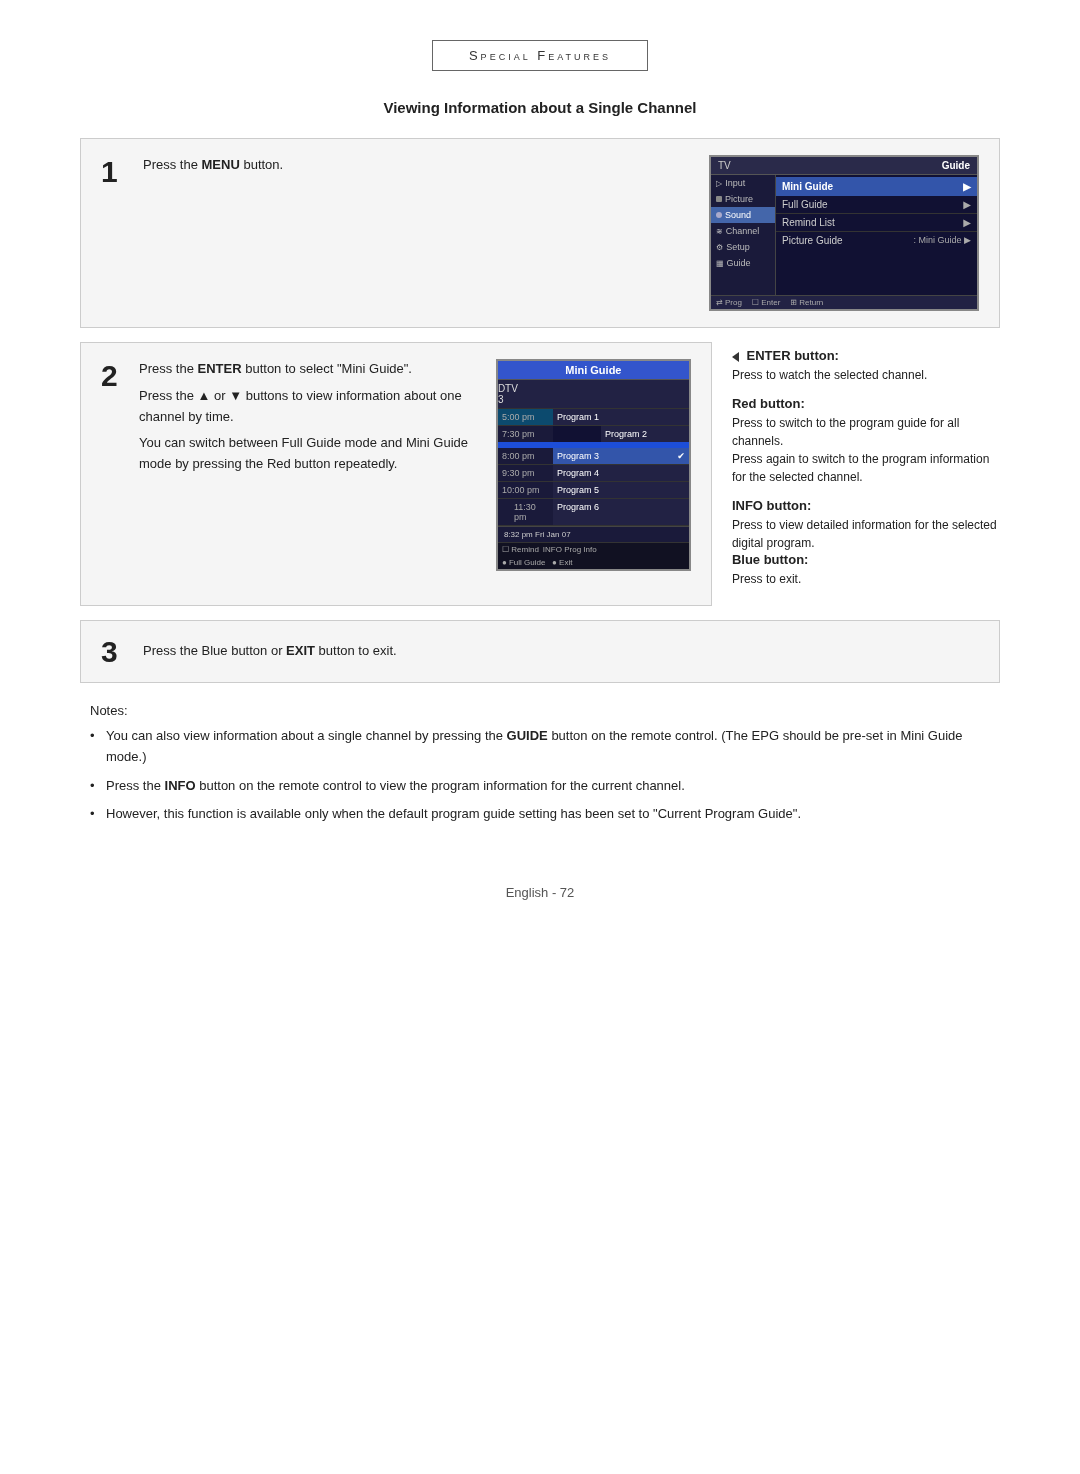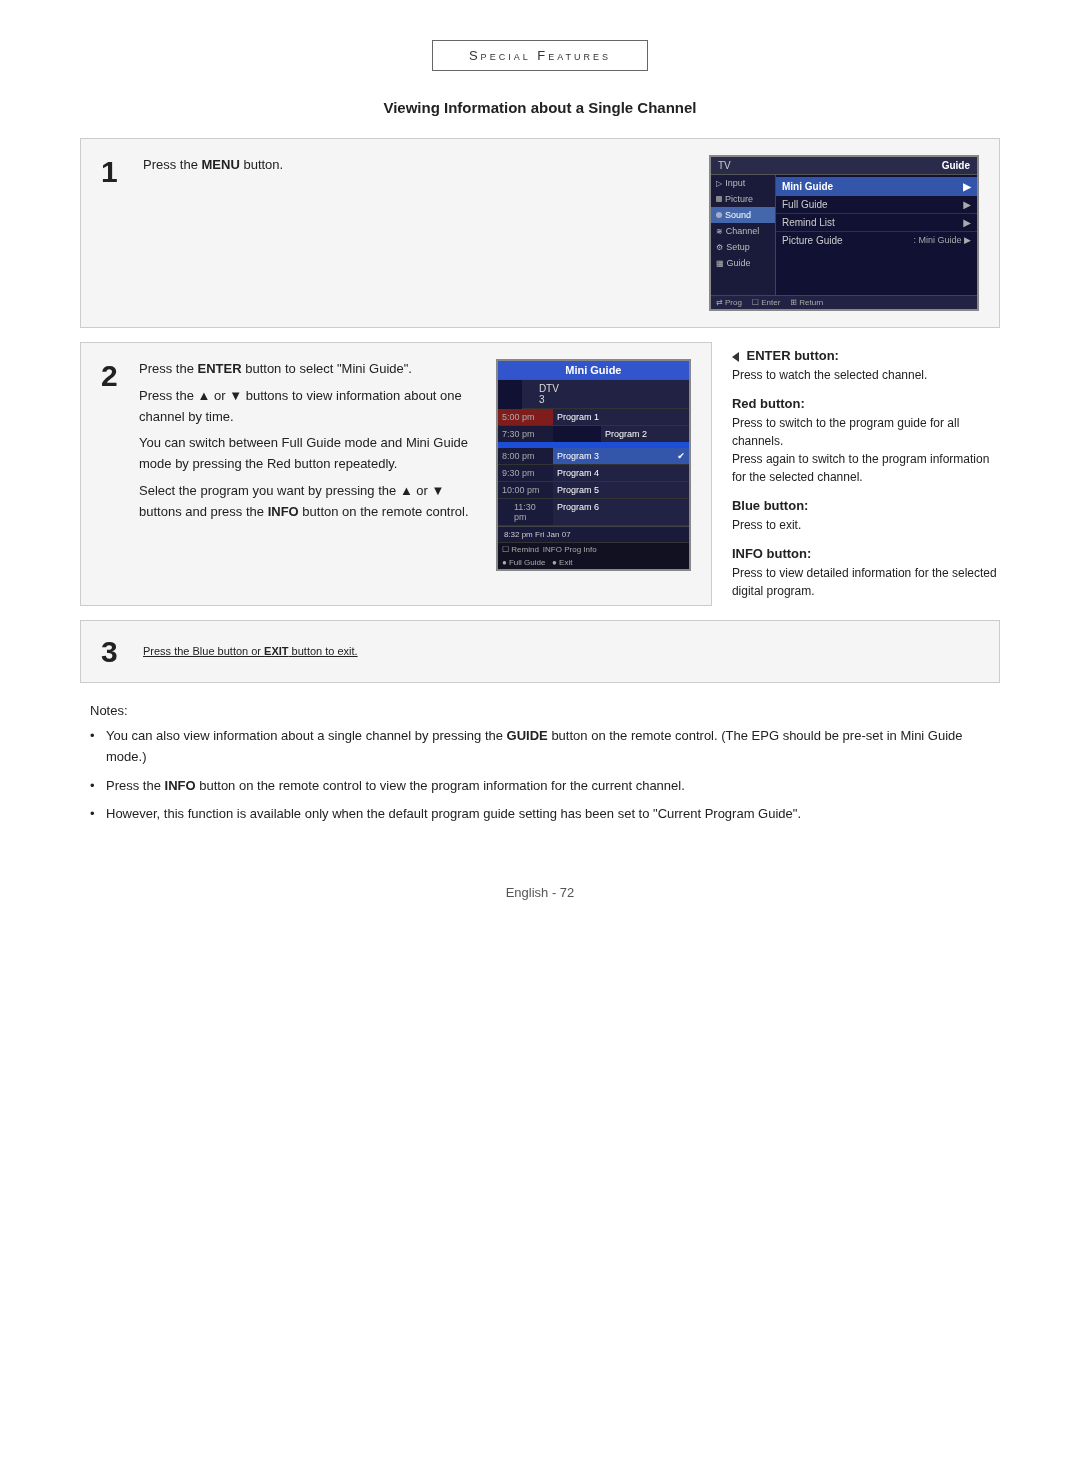--- a/index.html
+++ b/index.html
@@ -98,35 +98,32 @@
     <div style="flex:1;">
       <p style="font-size:13px; line-height:1.6; margin-bottom:6px;">
         Press the <strong>ENTER</strong> button to select "Mini Guide".
       </p>
       <p style="font-size:13px; line-height:1.6; margin-bottom:6px;">
         Press the <strong>▲</strong> or <strong>▼</strong> buttons to view information about one channel by time.
       </p>
       <p style="font-size:13px; line-height:1.6; margin-bottom:6px;">
         You can switch between Full Guide mode and Mini Guide mode by pressing the Red button repeatedly.
       </p>
-      <p style="font-size:13px; line-height:1.6;">
-        Select the program you want by pressing the <strong>▲</strong> or <strong>▼</strong> buttons and press the <strong>INFO</strong> button on the remote control.
-      </p>
     </div>
 
     <div style="border:2px solid #888; background:#111133; width:195px; flex-shrink:0; font-size:10px; color:#fff;">
       <div style="background:#3355cc; text-align:center; padding:3px; font-weight:bold; font-size:11px; color:#fff; border-bottom:1px solid #555;">
         Mini Guide
       </div>
-      <div style="padding:3px 17px; background:#222244; font-size:10px; color:#ddd; border-bottom:1px solid #333;margin-left:24px;">
+      <div style="padding:3px 0; background:#222244; font-size:10px; color:#ddd; border-bottom:1px solid #333;">
         DTV<br>3
       </div>
 
       <div style="display:flex; border-bottom:1px solid #333;">
-        <div style="width:55px;padding:3px 4px;color:#aaa;font-size:9px;background:#7f1d1d;flex-shrink:0;">5:00 pm</div>
+        <div style="width:55px;padding:3px 4px;color:#aaa;font-size:9px;background:#0c4a6e;flex-shrink:0;">5:00 pm</div>
         <div style="flex:1;padding:3px 4px;color:#fff;font-size:9px;background:#222244;">Program 1</div>
       </div>
       <div style="display:flex; border-bottom:6px solid #1d4ed8;gap:48px;">
         <div style="width:55px;padding:3px 4px;color:#aaa;font-size:9px;background:#1a1a3a;flex-shrink:0;">7:30 pm</div>
         <div style="flex:1;padding:3px 4px;color:#fff;font-size:9px;background:#222244;">Program 2</div>
       </div>
       <div style="display:flex; border-bottom:1px solid #333;">
         <div style="width:55px;padding:3px 4px;color:#aaa;font-size:9px;background:#1a1a3a;flex-shrink:0;">8:00 pm</div>
         <div style="flex:1;padding:3px 4px;color:#fff;font-size:9px;background:#3355aa;display:flex;justify-content:space-between;align-items:center;">
           <span>Program 3</span>
@@ -168,43 +165,43 @@
     </div>
     <div style="margin-bottom:12px;">
       <p style="font-size:13px; font-weight:bold; margin-bottom:3px;">
         <span>Red button:</span>
       </p>
       <p style="font-size:12px; line-height:1.5;">
         Press to switch to the program guide for all channels.<br>
         Press again to switch to the program information for the selected channel.
       </p>
     </div>
+    <div>
+      <p style="font-size:13px; font-weight:bold; margin-bottom:3px;">
+        <span>INFO button:</span>
+      </p>
+      <p style="font-size:12px; line-height:1.5;">
+        <span>Press to view detailed information for the selected digital program.</span>
+      </p>
+    </div>
     <div style="margin-bottom:12px;">
       <p style="font-size:13px; font-weight:bold; margin-bottom:3px;">
         <span>Blue button:</span>
       </p>
       <p style="font-size:12px; line-height:1.5;">
         <span>Press to exit.</span>
-      </p>
-    </div>
-    <div>
-      <p style="font-size:13px; font-weight:bold; margin-bottom:3px;">
-        <span>INFO button:</span>
-      </p>
-      <p style="font-size:12px; line-height:1.5;">
-        <span>Press to view detailed information for the selected digital program.</span>
       </p>
     </div>
   </div>
 </div>
 
 <div style="border:1px solid #ccc; background:#f5f5f5; padding:14px 20px; margin-bottom:20px; display:flex; align-items:center; gap:20px;">
   <div style="font-size:30px; font-weight:bold; color:#222; min-width:22px; line-height:1.1;">3</div>
   <div>
-    <p style="font-size:11px; line-height:1.6;text-decoration:underline;">
+    <p style="font-size:13px; line-height:1.6;">
       <span>Press the Blue button or </span><strong>EXIT</strong><span> button to exit.</span>
     </p>
   </div>
 </div>
 
 <div style="margin-top:10px; padding:0 10px;">
   <p style="font-size:13px; margin-bottom:8px;">Notes:</p>
   <ul style="list-style:none; padding:0;">
     <li style="font-size:13px; line-height:1.6; margin-bottom:8px; padding-left:16px; position:relative;">
       <span style="position:absolute;left:0;">•</span>

